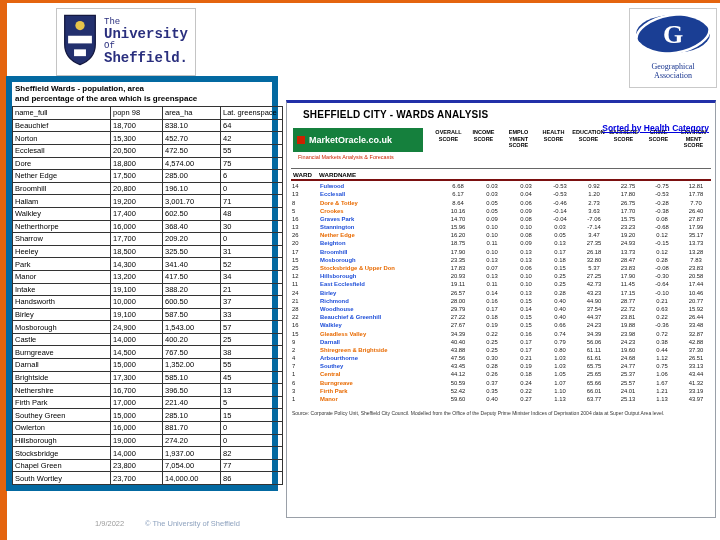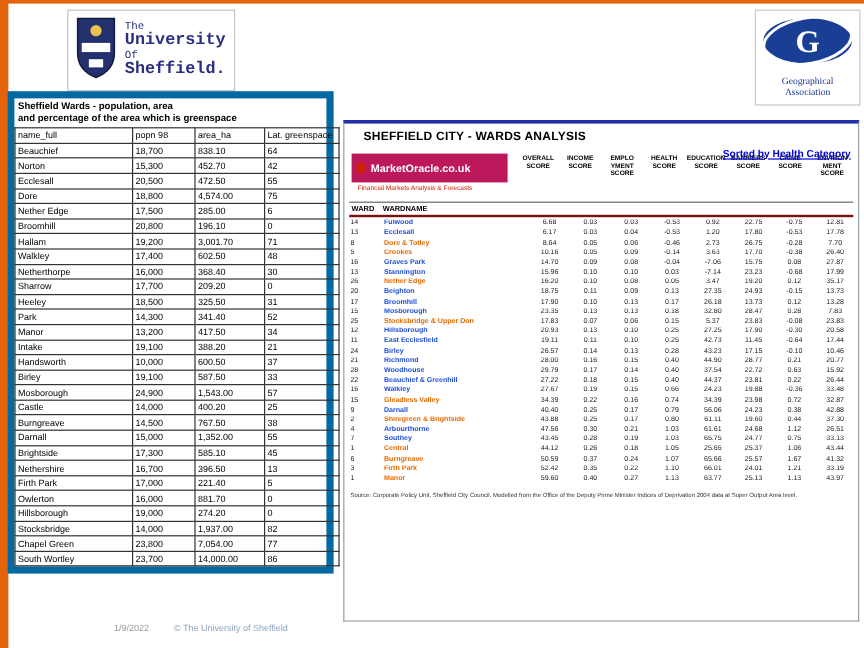--- a/index.html
+++ b/index.html
@@ -36,21 +36,21 @@
   
   .rt-panel { position:absolute; left:286px; top:100px; width:430px; height:418px;
               background:#fff; border:1px solid #9aa0a8; border-top:3px solid #2230a8;
               padding:3px 4px 2px 4px; }
   .rt-titlebar { position:relative; height:19px; }
   .rt-title { font-weight:bold; font-size:10px; color:#000; padding:3px 0 0 12px; letter-spacing:.2px; }
   .sort-link { position:absolute; right:2px; top:17px; color:#0000dd; font-size:8.5px;
                font-weight:bold; text-decoration:underline; cursor:pointer; }
   .rt-header { display:flex; height:44px; border-bottom:1px solid #666; }
   .mo-wrap { width:150px; padding:3px 0 0 2px; }
-  .mo-box  { background:#be185d; color:#fff; width:130px; height:24px; font-size:9px; font-weight:bold;
+  .mo-box  { background:#15803d; color:#fff; width:130px; height:24px; font-size:9px; font-weight:bold;
              display:flex; align-items:center; gap:4px; padding-left:4px; }
   .mo-sq   { width:8px; height:8px; background:#cc2200; flex:0 0 auto; }
   .mo-sub  { color:#cc2200; font-size:5.5px; padding:2px 0 0 5px; }
   .score-h { width:35px; font-size:5.5px; font-weight:bold; text-align:center;
              white-space:pre-line; line-height:1.2; padding-top:4px; color:#000; }
   .rt-subheader { display:flex; font-size:6.2px; font-weight:bold; height:12px;
                   border-bottom:2px solid #7b1010; align-items:center; color:#000; }
   .rt-subheader .ward { width:28px; padding-left:2px; }
   .rt-subheader .wardname { width:122px; }
   table.rt { border-collapse:collapse; width:100%; font-size:5.9px; table-layout:fixed; margin-top:2px; }
@@ -256,20 +256,26 @@
             <td class="lt-num">396.50</td>
             <td class="lt-num">13</td>
           </tr>
           <tr>
             <td>Firth Park</td>
             <td class="lt-num">17,000</td>
             <td class="lt-num">221.40</td>
             <td class="lt-num">5</td>
           </tr>
           <tr>
+            <td>Southey Green</td>
+            <td class="lt-num">15,000</td>
+            <td class="lt-num">285.10</td>
+            <td class="lt-num">15</td>
+          </tr>
+          <tr>
             <td>Owlerton</td>
             <td class="lt-num">16,000</td>
             <td class="lt-num">881.70</td>
             <td class="lt-num">0</td>
           </tr>
           <tr>
             <td>Hillsborough</td>
             <td class="lt-num">19,000</td>
             <td class="lt-num">274.20</td>
             <td class="lt-num">0</td>

